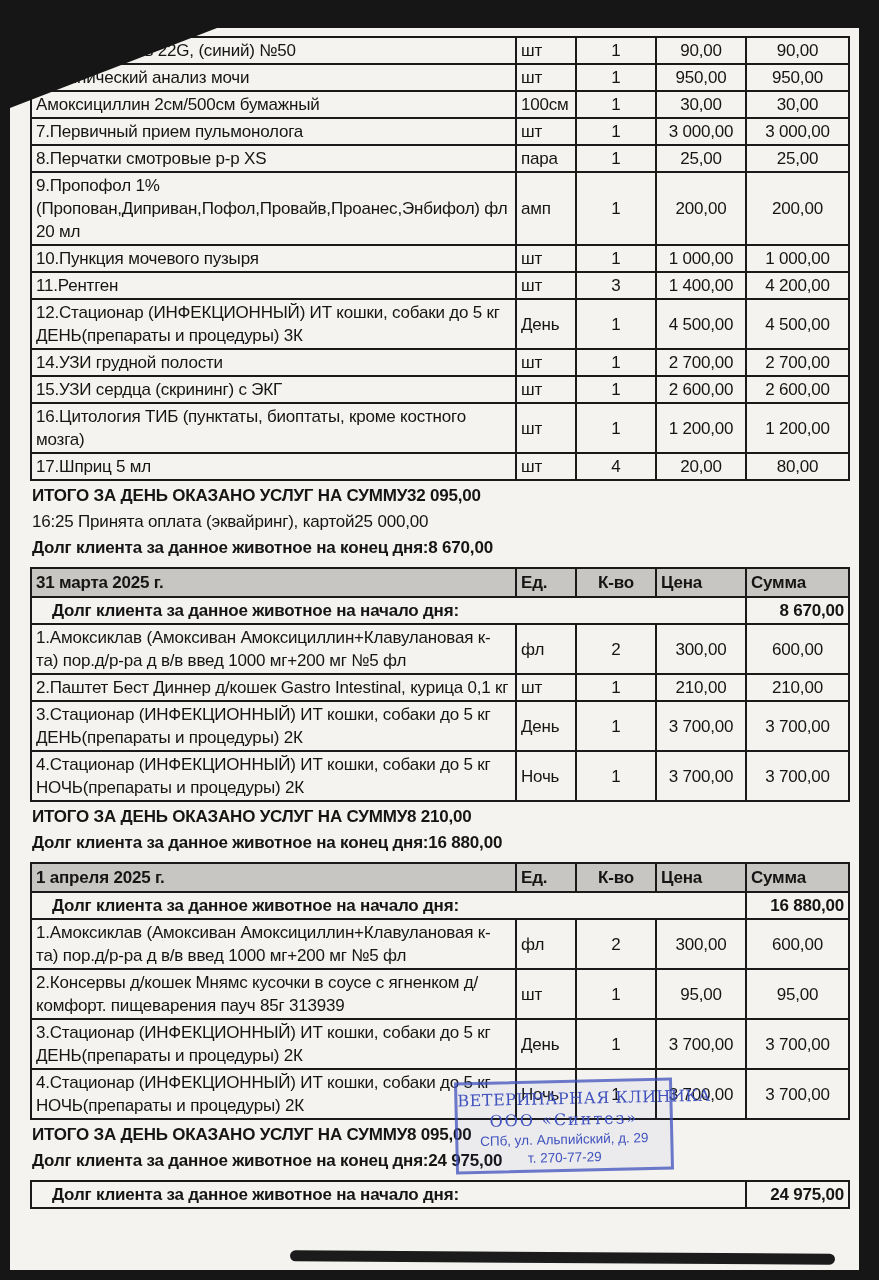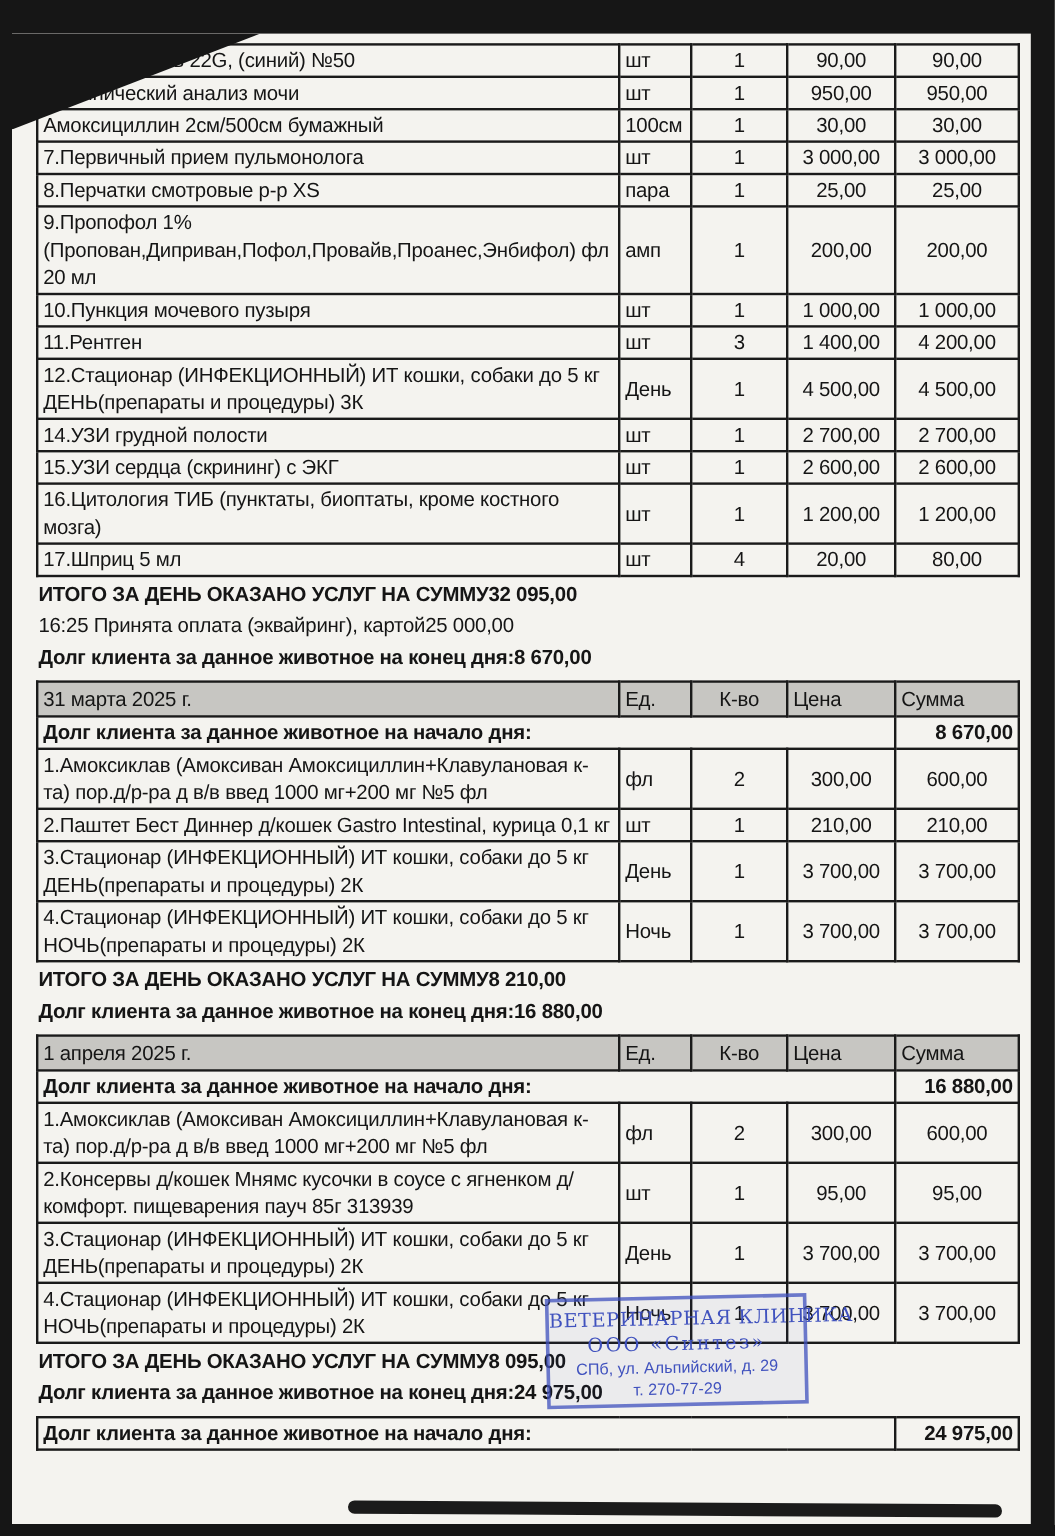--- a/index.html
+++ b/index.html
@@ -20,28 +20,28 @@
     background:#161616; clip-path:polygon(0 0,100% 0,0 100%); z-index:4;
   }
   table.day-table { border-collapse:collapse; width:818px; table-layout:fixed; }
   .col-name { width:485px; } .col-unit { width:60px; } .col-qty { width:80px; }
   .col-price { width:90px; } .col-sum { width:103px; }
   td,th {
     border:2px solid #1a1a1a; padding:1px 4px; font-size:17px; line-height:23px;
     letter-spacing:-0.2px; vertical-align:middle; overflow:hidden;
   }
   th.hdr {
-    background:#c7c6c2; font-weight:normal; text-align:left; padding:2px 4px;
+    background:#c7c6c2; font-weight:bold; text-align:left; padding:2px 4px;
   }
   td.name { white-space:pre-line; vertical-align:top; }
   td.unit { } 
   td.qty { text-align:center; }
   td.price, td.sum { text-align:center; white-space:nowrap; }
   tr.debt-row td { font-weight:bold; }
-  tr.debt-row td.debt-label { padding-left:4px; }
+  tr.debt-row td.debt-label { padding-left:20px; }
   tr.debt-row td.sum { text-align:right; }
   .totals { width:818px; margin:2px 0 0 0; }
   .total-line {
     display:flex; justify-content:flex-start; align-items:center;
     height:26px; font-size:17px; letter-spacing:-0.2px; padding:0 4px 0 2px;
   }
   .total-line .t-label.bold, .total-line .t-value.bold { font-weight:bold; }
   .section { margin-top:6px; }
   .section:first-child { margin-top:0; }
   

